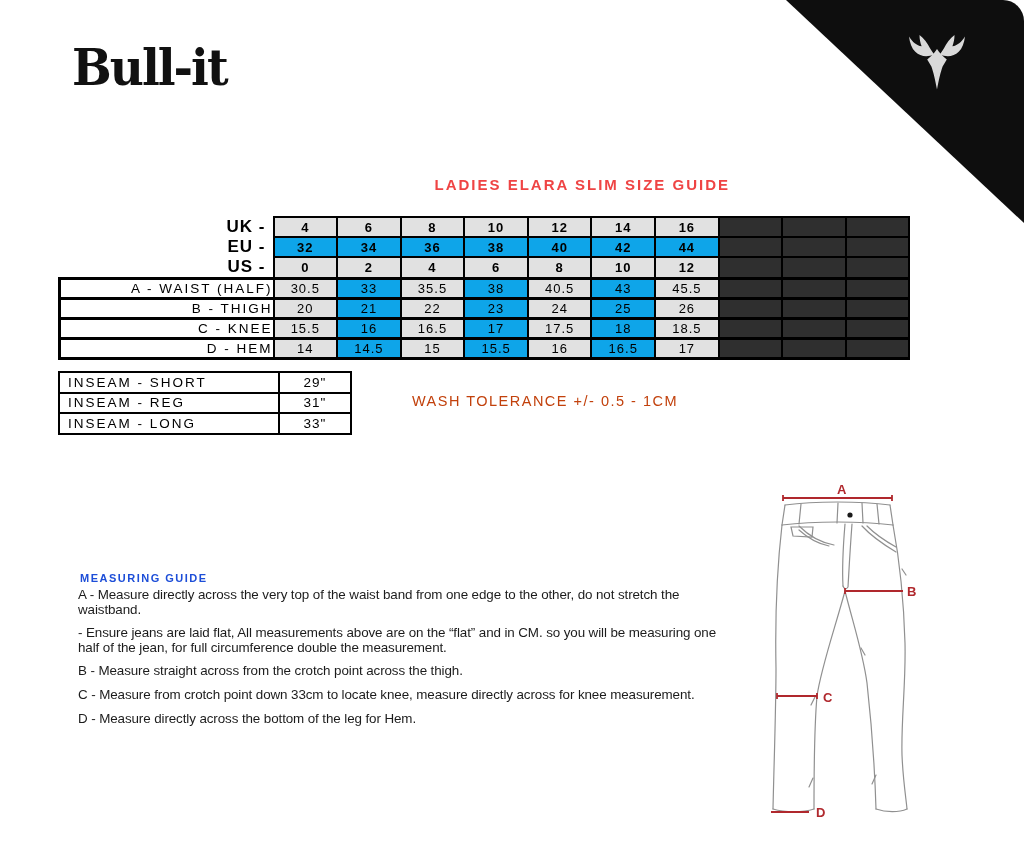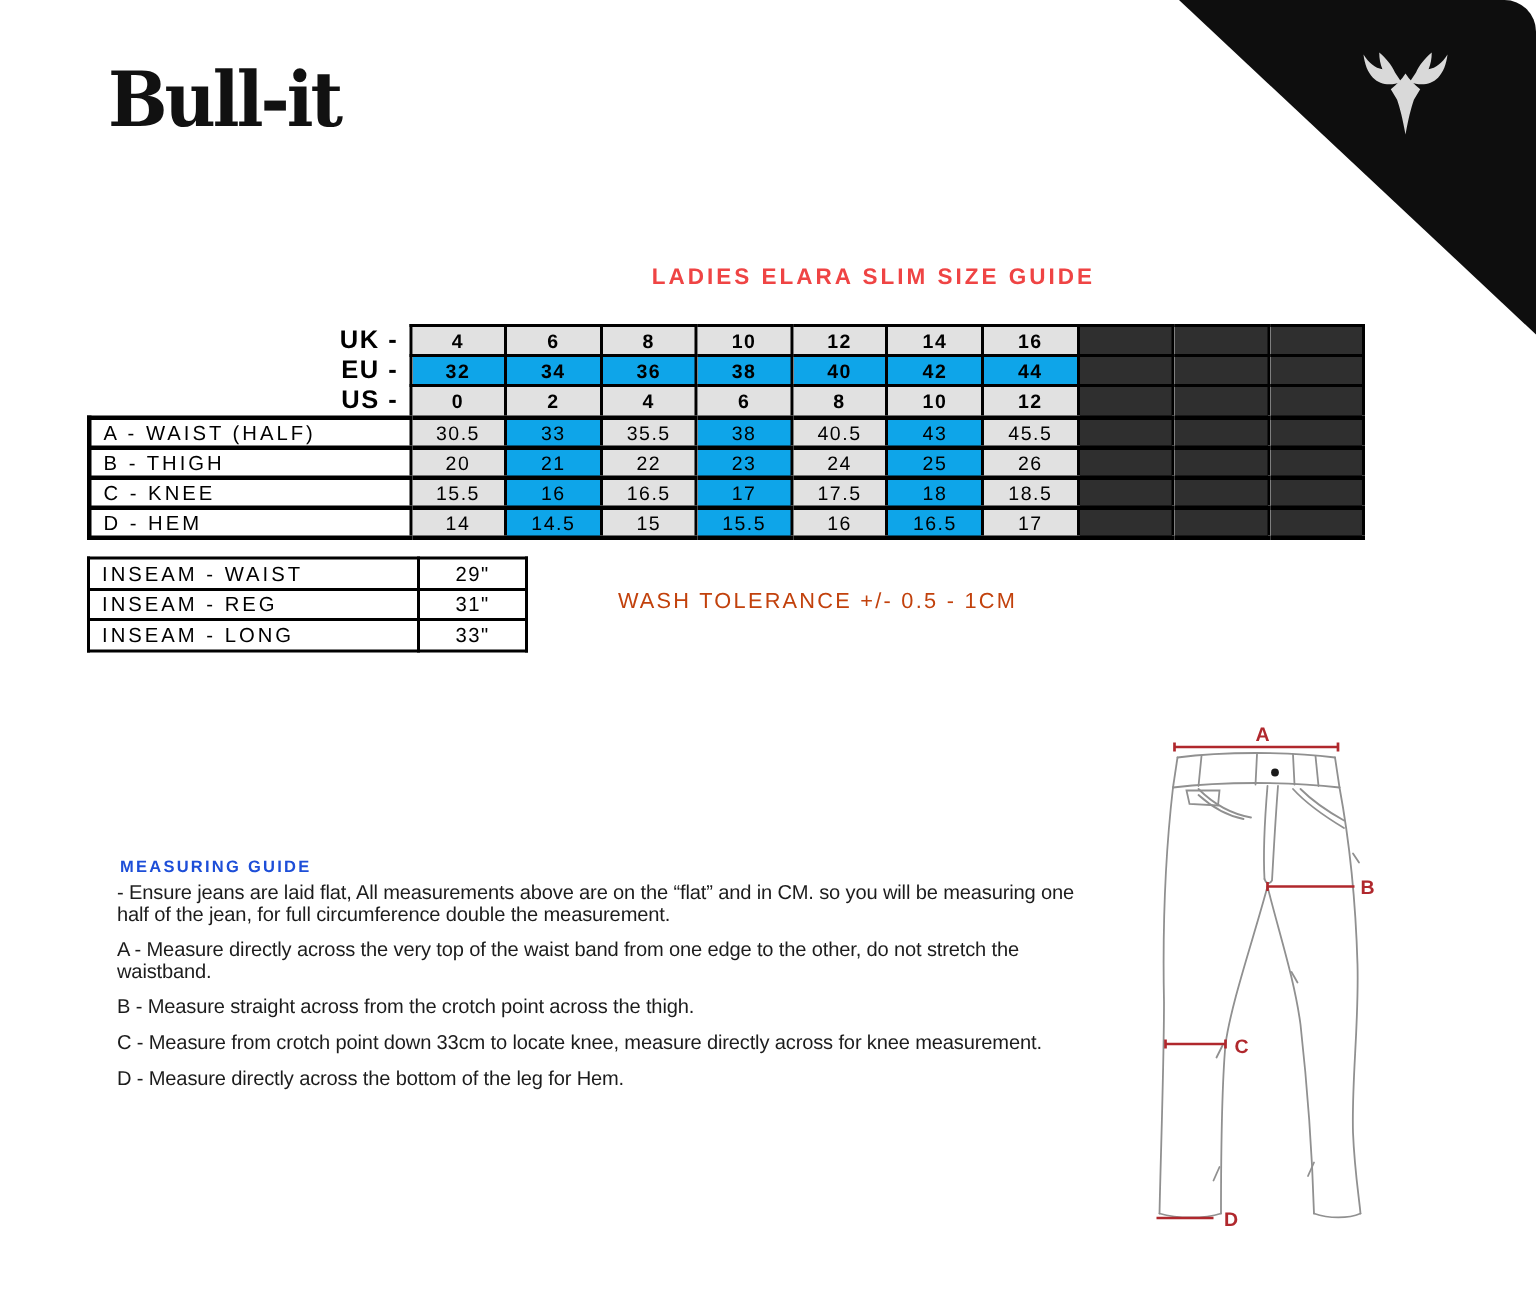--- a/index.html
+++ b/index.html
@@ -24,21 +24,21 @@
   .size-table td{height:17px;text-align:center;font-size:13px;letter-spacing:1px;
                  padding:0;overflow:hidden;white-space:nowrap;}
   .size-table tr.hdr{height:19px;}
   .size-table tr.bodyrow{height:20px;}
   td.outside-label{border:none;background:#fff;text-align:right;padding-right:7px;
                    font-weight:bold;font-size:17px;letter-spacing:1px;}
   .size-table td.val{border:2px solid #000;}
   .size-table tr.hdr td.val{font-weight:bold;}
   .size-table td.dark{border:2px solid #000;background:#2f2f2f;}
   td.rowlabel{border:2px solid #000;border-left:3px solid #000;background:#fff;
-              text-align:left;padding-left:8px;font-size:13.5px;letter-spacing:2px;margin-top:40px;}
+              text-align:right;padding-left:8px;font-size:13.5px;letter-spacing:2px;margin-top:40px;}
   .bg-gray{background:#e1e1e1;}
   .bg-white{background:#0ea5e9;}
   .size-table tr.bodyrow td{border-top-width:3px;border-bottom-width:3px;}
 
   
   .inseam-table{position:absolute;left:58px;top:371px;width:280px;}
   .inseam-table td{border:2px solid #000;height:17px;font-size:13.5px;
                    letter-spacing:2px;background:#fff;padding:0;}
   .inseam-table tr{height:20.5px;}
   .inseam-table td.ilabel{text-align:left;padding-left:8px;width:210px;}
@@ -173,40 +173,40 @@
           <td class="dark"></td>
           <td class="dark"></td>
           <td class="dark"></td>
         </tr>
       </tbody>
   </table>
 
   <table class="inseam-table">
     <tbody id="inseam-body">
         <tr>
-          <td class="ilabel">INSEAM - WAIST</td>
+          <td class="ilabel">INSEAM - SHORT</td>
           <td class="ival">29"</td>
         </tr>
         <tr>
           <td class="ilabel">INSEAM - REG</td>
           <td class="ival">31"</td>
         </tr>
         <tr>
           <td class="ilabel">INSEAM - LONG</td>
           <td class="ival">33"</td>
         </tr>
       </tbody>
   </table>
 
   <div class="wash">WASH TOLERANCE +/- 0.5 - 1CM</div>
 
   <div class="mg-head">MEASURING GUIDE</div>
   <div class="mg-body" id="mg-paragraphs">
+      <div class="para">A - Measure directly across the very top of the waist band from one edge to the other, do not stretch the waistband.</div>
       <div class="para">- Ensure jeans are laid flat, All measurements above are on the “flat” and in CM. so you will be measuring one half of the jean, for full circumference double the measurement.</div>
-      <div class="para">A - Measure directly across the very top of the waist band from one edge to the other, do not stretch the waistband.</div>
       <div class="para">B - Measure straight across from the crotch point across the thigh.</div>
       <div class="para">C - Measure from crotch point down 33cm to locate knee, measure directly across for knee measurement.</div>
       <div class="para">D - Measure directly across the bottom of the leg for Hem.</div>
     </div>
 
   <div class="diagram">
     <svg viewBox="0 0 175 372" width="175" height="372">
       <g fill="none" stroke="#909090" stroke-width="1.2" stroke-linecap="round">
 
         <path d="M30,27 C60,23 105,23 135,27"></path>

